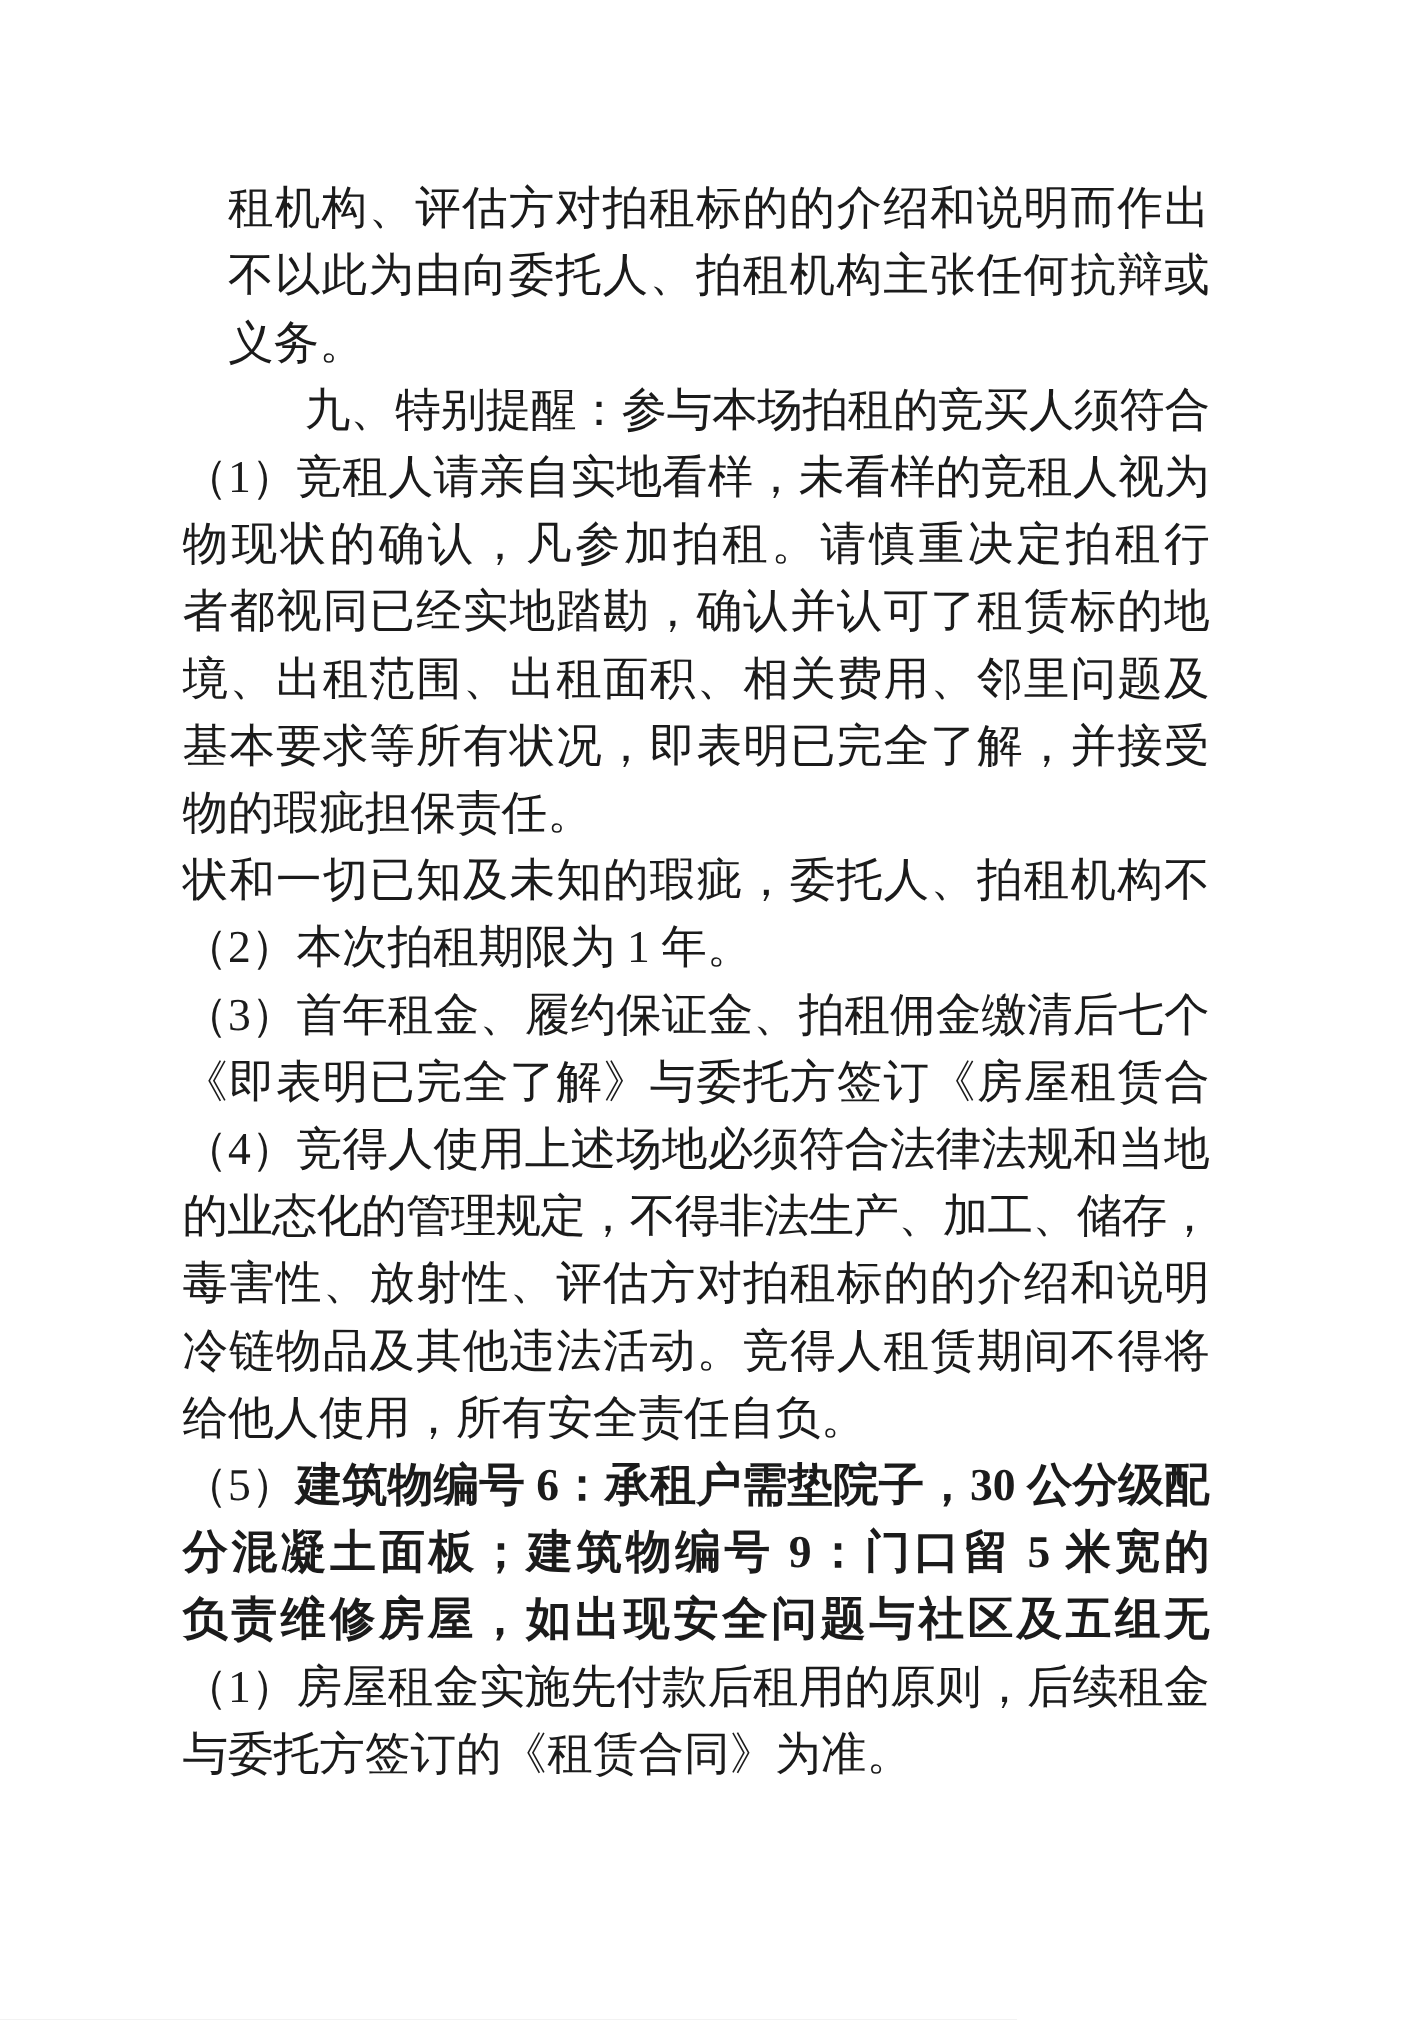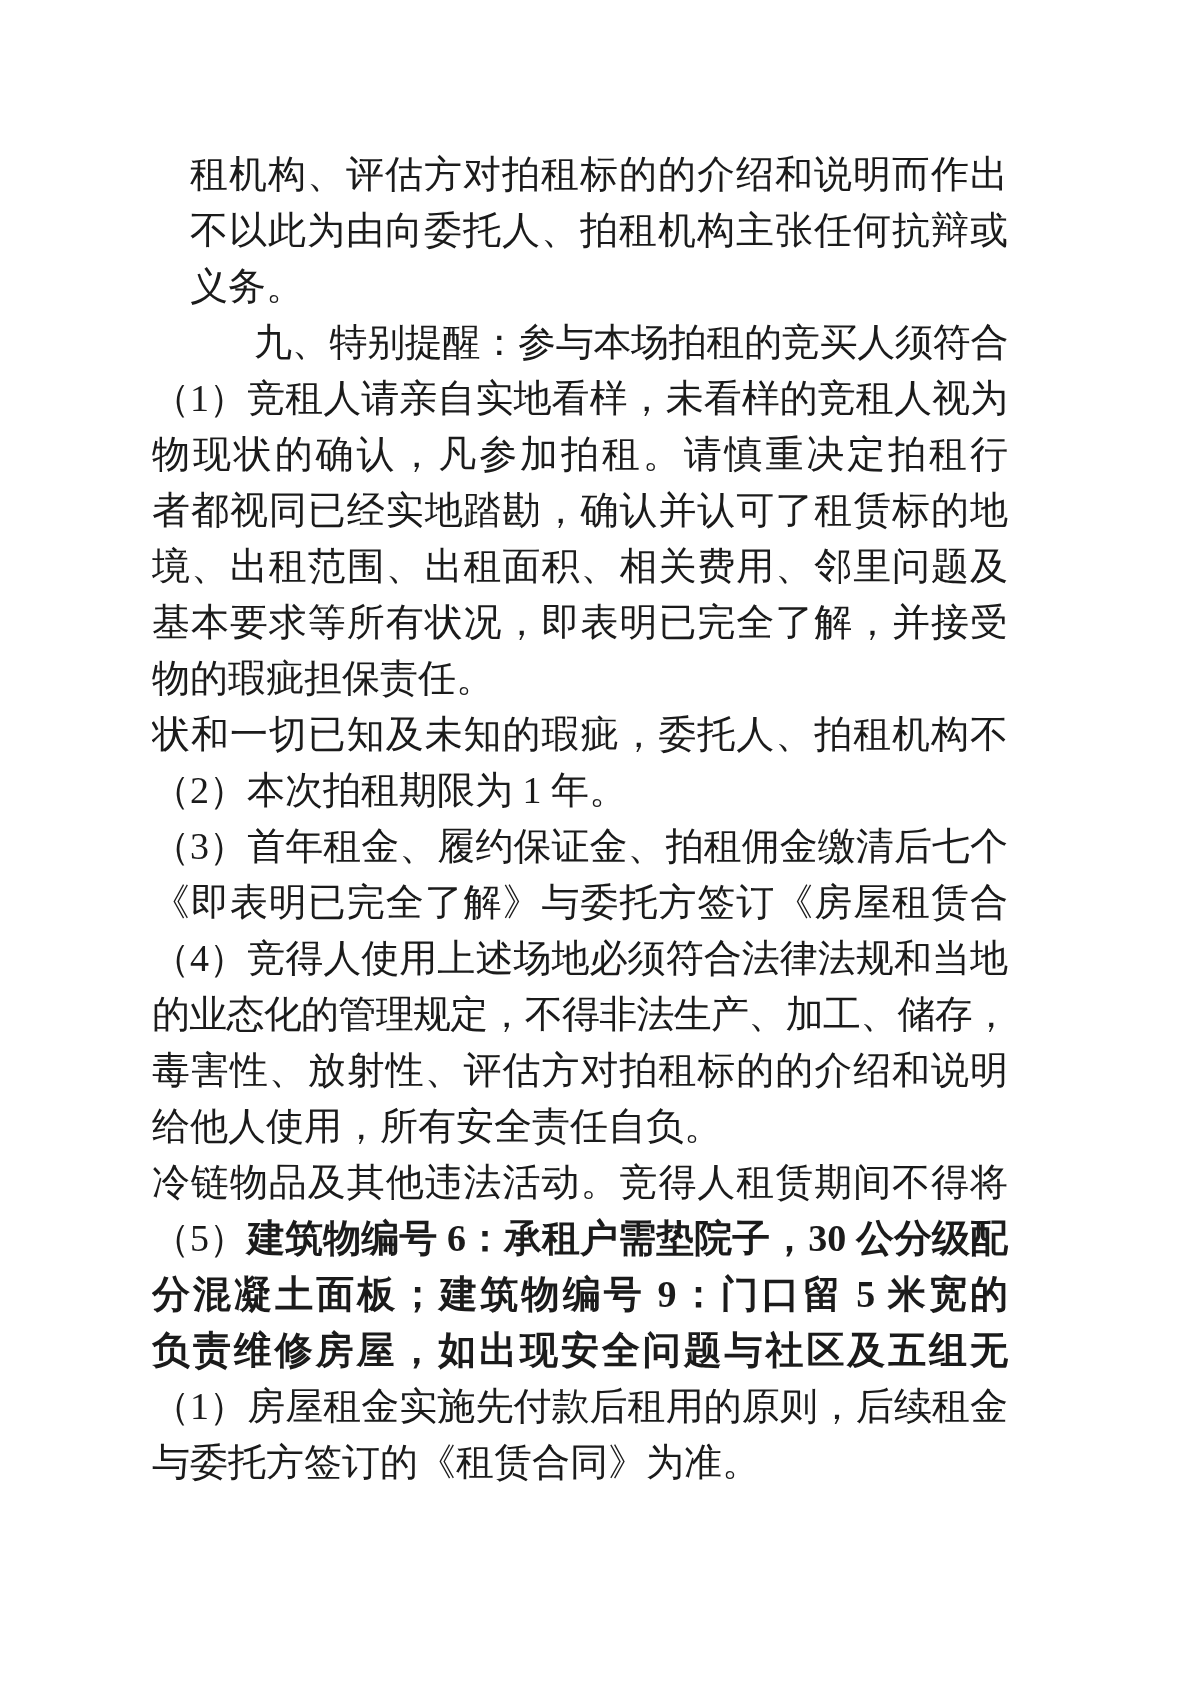--- a/index.html
+++ b/index.html
@@ -42,22 +42,22 @@
   <div class="ln">境、出租范围、出租面积、相关费用、邻里问题及对竞得人的</div>
   <div class="ln">基本要求等所有状况，即表明已完全了解，并接受标的物的现</div>
   <div class="ln end">物的瑕疵担保责任。</div>
   <div class="ln">状和一切已知及未知的瑕疵，委托人、拍租机构不承担本标的</div>
   <div class="ln end">（2）本次拍租期限为 1 年。</div>
   <div class="ln">（3）首年租金、履约保证金、拍租佣金缴清后七个工作日内凭</div>
   <div class="ln end">《即表明已完全了解》与委托方签订《房屋租赁合同》。</div>
   <div class="ln">（4）竞得人使用上述场地必须符合法律法规和当地社居委对标</div>
   <div class="ln tight">的业态化的管理规定，不得非法生产、加工、储存，经营爆炸性、</div>
   <div class="ln">毒害性、放射性、评估方对拍租标的的介绍和说明而作出竞买决定</div>
+  <div class="ln">冷链物品及其他违法活动。竞得人租赁期间不得将房屋转让转租</div>
   <div class="ln end">给他人使用，所有安全责任自负。</div>
-  <div class="ln">冷链物品及其他违法活动。竞得人租赁期间不得将房屋转让转租</div>
   <div class="ln">
     <span class="num">（5）</span><span class="bold">建筑物编号 6：承租户需垫院子，30 公分级配碎石，10 公</span>
   </div>
   <div class="ln bold">分混凝土面板；建筑物编号 9：门口留 5 米宽的路，谁承租，谁</div>
   <div class="ln bold end">负责维修房屋，如出现安全问题与社区及五组无关。</div>
   <div class="ln">（1）房屋租金实施先付款后租用的原则，后续租金支付方式以</div>
   <div class="ln end">与委托方签订的《租赁合同》为准。</div>
 </div>
 
 </body></html>

